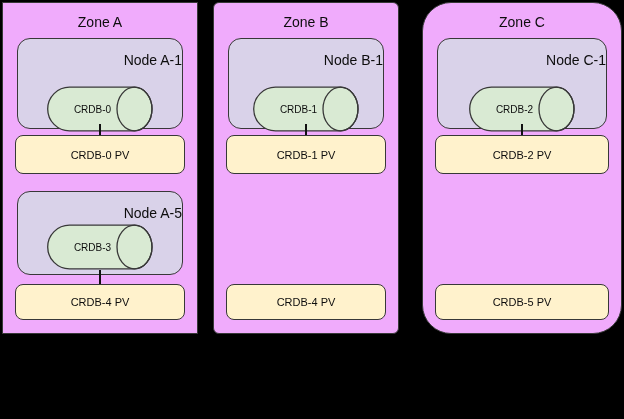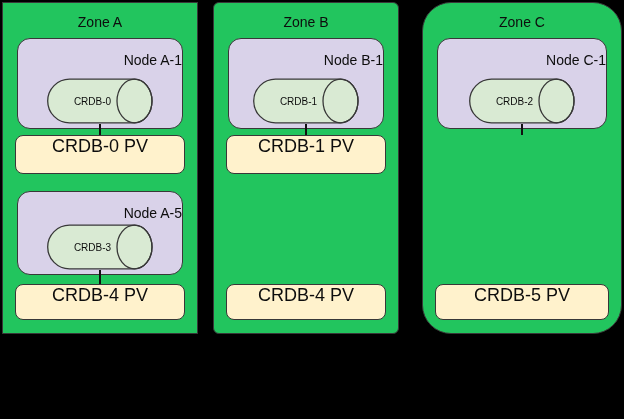--- a/index.html
+++ b/index.html
@@ -12,21 +12,21 @@
     height: 419px;
     position: relative;
     overflow: hidden;
     font-family: "Liberation Sans", "DejaVu Sans", sans-serif;
     color: #0d0d0d;
   }
   .zone {
     position: absolute;
     top: 2px;
     height: 332px;
-    background: #22c55e;
+    background: #f0abfc;
     border: 1.4px solid #383838;
     box-sizing: border-box;
   }
   #zone-a { left: 2px;   width: 196px; }
   #zone-b { left: 213px; width: 186px; border-radius: 6px; }
   #zone-c { left: 422px; width: 200px; border-radius: 29px; }
 
   .zone-title {
     position: absolute;
     top: 11px;
@@ -56,21 +56,21 @@
     font-size: 14px;
     line-height: 16px;
   }
   .pod {
     position: absolute;
     left: 50%;
     transform: translateX(-50%);
     width: 107px;
     height: 46px;
   }
-  .pod-1 { top: 75px; }
+  .pod-1 { top: 83px; }
   .pod-2 { top: 221px; }
   .pod svg { display: block; width: 107px; height: 46px; }
   .pod text {
     font-family: "Liberation Sans", "DejaVu Sans", sans-serif;
     font-size: 10px;
     fill: #0d0d0d;
   }
   .connector {
     position: absolute;
     left: 50%;
@@ -82,23 +82,23 @@
   .connector-2 { top: 267px; height: 14px; }
   .pv {
     position: absolute;
     left: 12px;
     right: 12px;
     background: #fff2cc;
     border: 1.4px solid #383838;
     border-radius: 8px;
     box-sizing: border-box;
     display: flex;
-    align-items: flex-start;
+    align-items: center;
     justify-content: center;
-    font-size: 18px;
+    font-size: 11px;
   }
   .pv-1 { top: 132px; height: 39px; }
   .pv-2 { top: 281px; height: 36px; }
 </style>
 </head>
 <body>
 
 <div class="zone" id="zone-a">
   <div class="zone-title">Zone A</div>
 
@@ -163,17 +163,20 @@
     <div class="node-label">Node C-1</div>
   </div>
   <div class="pod pod-1">
     <svg viewBox="0 0 107 46">
       <path d="M 88 1.2 L 23 1.2 A 21.8 21.8 0 0 0 23 44.8 L 88 44.8 A 17.5 21.8 0 0 0 88 1.2 Z" fill="#d9ead3" stroke="#383838" stroke-width="1.3"></path>
       <ellipse cx="88" cy="23" rx="17.5" ry="21.8" fill="none" stroke="#383838" stroke-width="1.3"></ellipse>
       <text x="46" y="26.5" text-anchor="middle">CRDB-2</text>
     </svg>
   </div>
   <div class="connector connector-1"></div>
+  <div class="pv pv-1">
+    <span>CRDB-2 PV</span>
+  </div>
 
   <div class="pv pv-2">
     <span>CRDB-5 PV</span>
   </div>
 </div>
 
 </body></html>

